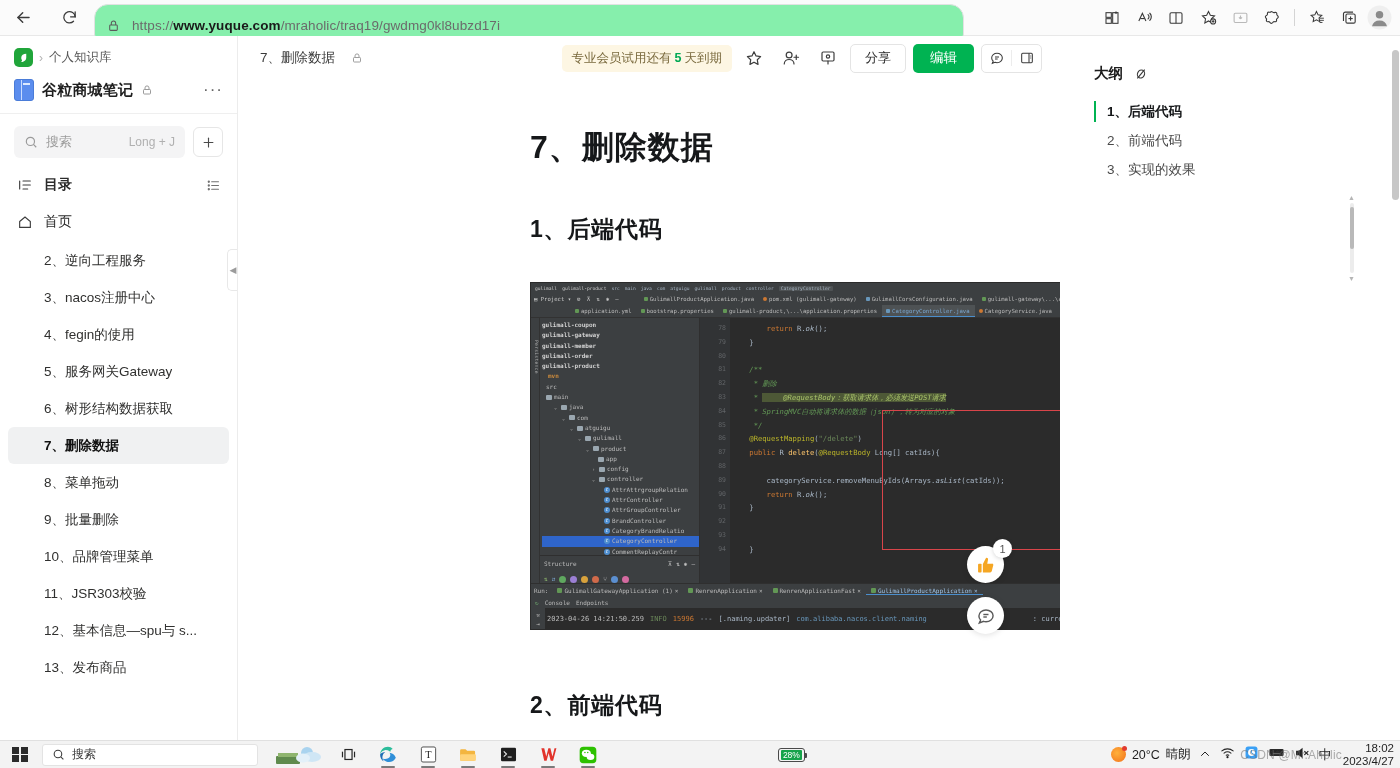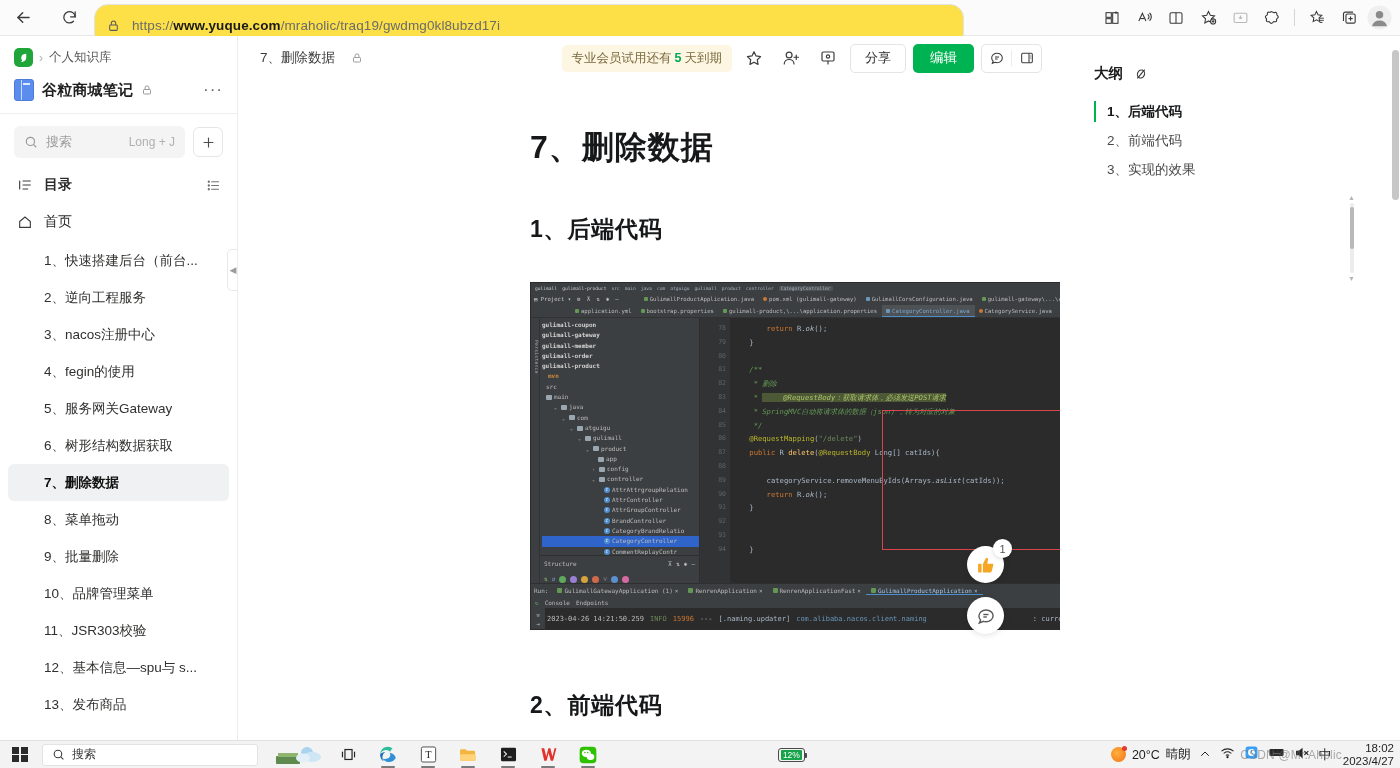--- a/index.html
+++ b/index.html
@@ -15,21 +15,21 @@
     position: absolute; top: 0; left: 0; width: 1400px; height: 36px;
     background: #fbfbfb; display: flex; align-items: center; padding: 0 8px;
     border-bottom: 1px solid #e8e8e8;
   }
   .nav-btn {
     width: 30px; height: 30px; border-radius: 5px; display: flex;
     align-items: center; justify-content: center; color: #3b3b3b; flex: 0 0 auto;
   }
   .nav-btn svg { display: block; }
   .omnibox {
-    flex: 1 1 auto; height: 44px; background: #fde047; border: 1px solid #e2e2e2;
+    flex: 1 1 auto; height: 44px; background: #86efac; border: 1px solid #e2e2e2;
     border-radius: 14px; margin: 16px 8px 0 10px; display: flex; align-items: center;
     padding: 0 12px; max-width: 870px;
   }
   .omnibox .lock { margin-right: 12px; color: #5a5a5a; display:flex; }
   .url { font-size: 13.5px; color: #6b6b6b; white-space: nowrap; letter-spacing: .1px;}
   .url b { color: #1a1a1a; font-weight: 600; }
   .omni-right { display: flex; align-items: center; gap: 2px; margin-left: auto; }
   .tb-icon {
     width: 30px; height: 30px; border-radius: 5px; display: flex; align-items: center;
     justify-content: center; color: #3a3a3a;
@@ -478,23 +478,20 @@
       <div class="nav-item">
         <span class="ic">
           <svg width="16" height="16" viewBox="0 0 24 24" fill="none" stroke="currentColor" stroke-width="1.7">
               <path d="M4 11.2 12 4.5l8 6.7V20H4z"></path>
             </svg>
         </span>
         <span>首页</span>
       </div>
 
       <div class="toc-list">
-        <div class="toc-item">
-            <span>1、快速搭建后台（前台...</span>
-          </div>
         <div class="toc-item">
             <span>2、逆向工程服务</span>
           </div>
         <div class="toc-item">
             <span>3、nacos注册中心</span>
           </div>
         <div class="toc-item">
             <span>4、fegin的使用</span>
           </div>
         <div class="toc-item">
@@ -987,21 +984,21 @@
           <rect x="2" y="2" width="20" height="20" rx="4.5" fill="#2dc100"></rect>
           <ellipse cx="10" cy="10" rx="5.4" ry="4.4" fill="#fff"></ellipse>
           <ellipse cx="15" cy="14.2" rx="4.6" ry="3.8" fill="#fff"></ellipse>
           <circle cx="8.3" cy="9" r=".9" fill="#2dc100"></circle>
           <circle cx="11.7" cy="9" r=".9" fill="#2dc100"></circle>
         </svg>
     </div>
 
     <div class="tray">
       <div class="battery">
-        <span class="fill">12%</span>
+        <span class="fill">28%</span>
       </div>
       <div style="width:290px;"></div>
       <div class="weather-tray">
         <span class="sun">
             <i class="rd"></i>
           </span>
         <span>20°C</span>
         <span>晴朗</span>
       </div>
       <div class="tray-icons">

